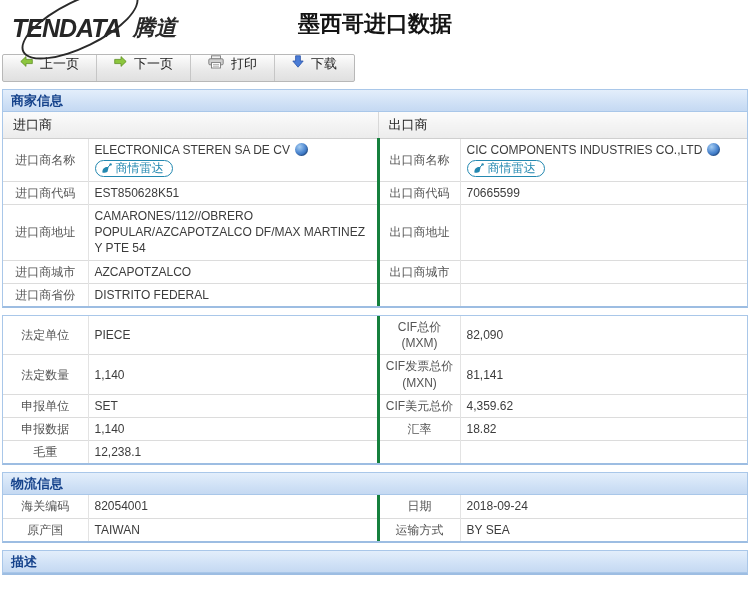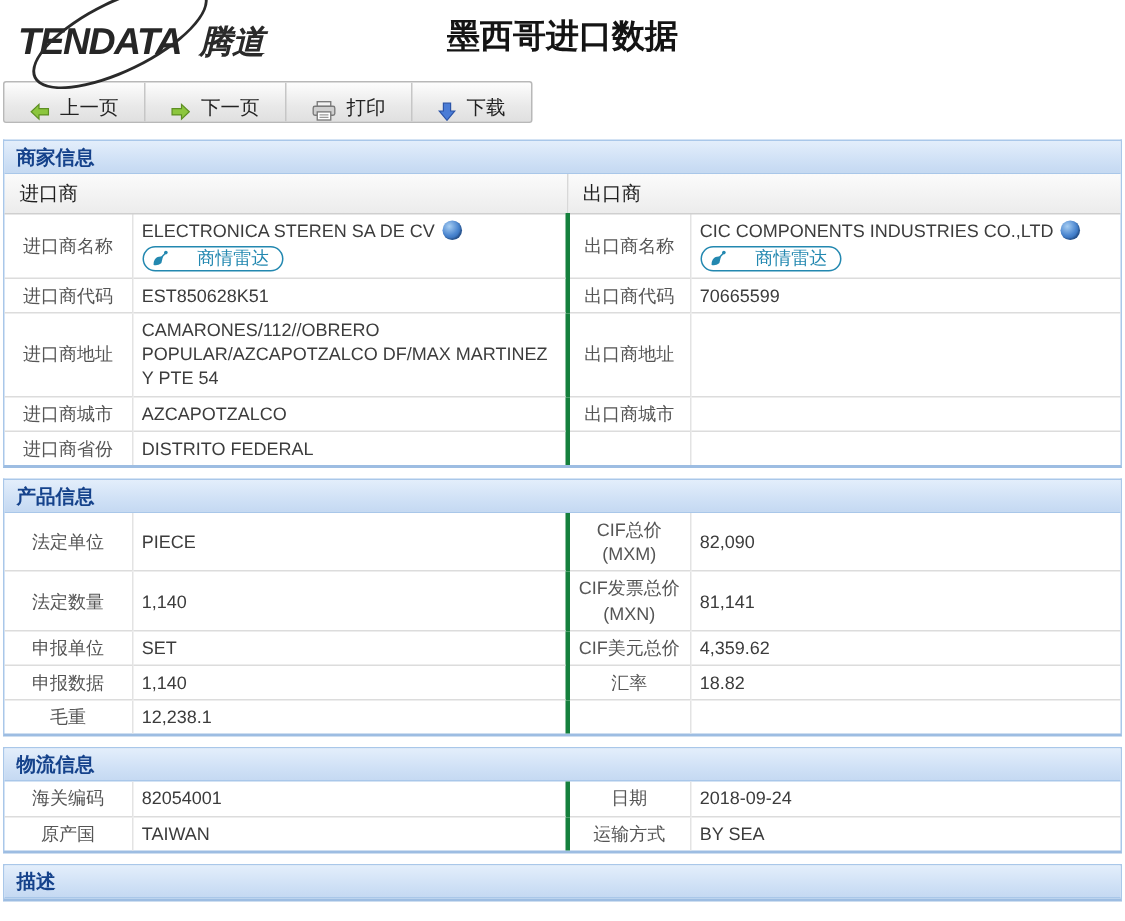--- a/index.html
+++ b/index.html
@@ -35,21 +35,21 @@
   }
 
   
   .toolbar-row { padding:2px 0 4px 2px; }
   .toolbar {
     display:inline-flex; border:1px solid #b8b8b8; border-radius:2px;
     background:linear-gradient(#fdfdfd, #e9e9e9 60%, #e0e0e0);
     height:28px; overflow:hidden;
   }
   .tb-btn {
-    display:flex; align-items:flex-end; gap:7px; padding:0 17px;
+    display:flex; align-items:flex-start; gap:7px; padding:0 17px;
     border:none; border-right:1px solid #c6c6c6; cursor:pointer;
     background:transparent; font-size:13px; color:#222;
     font-family:"Liberation Sans", sans-serif;
   }
   .tb-btn:last-child { border-right:none; }
   .tb-btn .ic { display:inline-flex; }
 
   
   .panel {
     margin:3px 2px 7px 2px;
@@ -87,21 +87,21 @@
 
   
   .name-line { display:flex; align-items:center; gap:5px; }
   .globe {
     display:inline-block; width:13px; height:13px; border-radius:50%;
     background:radial-gradient(circle at 35% 30%, #a6cdf2, #4a85cf 50%, #1c55a6);
     box-shadow:inset -1px -1px 1px rgba(0,0,0,.25);
     cursor:pointer; flex:0 0 auto;
   }
   .radar {
-    display:inline-flex; align-items:center; gap:19px;
+    display:inline-flex; align-items:center; gap:3px;
     border:1px solid #2388b0; border-radius:9px;
     padding:0 8px 1px 5px; margin-top:2px; height:17px;
     color:#2388b0; font-size:12px; cursor:pointer;
   }
 </style>
 </head>
 <body>
 
 <div class="page-header">
   <div class="logo">
@@ -223,21 +223,20 @@
       <td class="lbl first">进口商省份</td>
       <td class="val">DISTRITO FEDERAL</td>
       <td class="lbl"></td>
       <td class="val"></td>
     </tr>
   </tbody>
     </table>
 </div>
 
 <div class="panel">
-  <div class="panel-header">产品信息</div>
   <table>
     <colgroup>
         <col class="c1">
         <col class="c2">
         <col class="c3">
         <col class="c4">
       </colgroup>
     <tbody>
         <tr>
       <td class="lbl first">法定单位</td>

